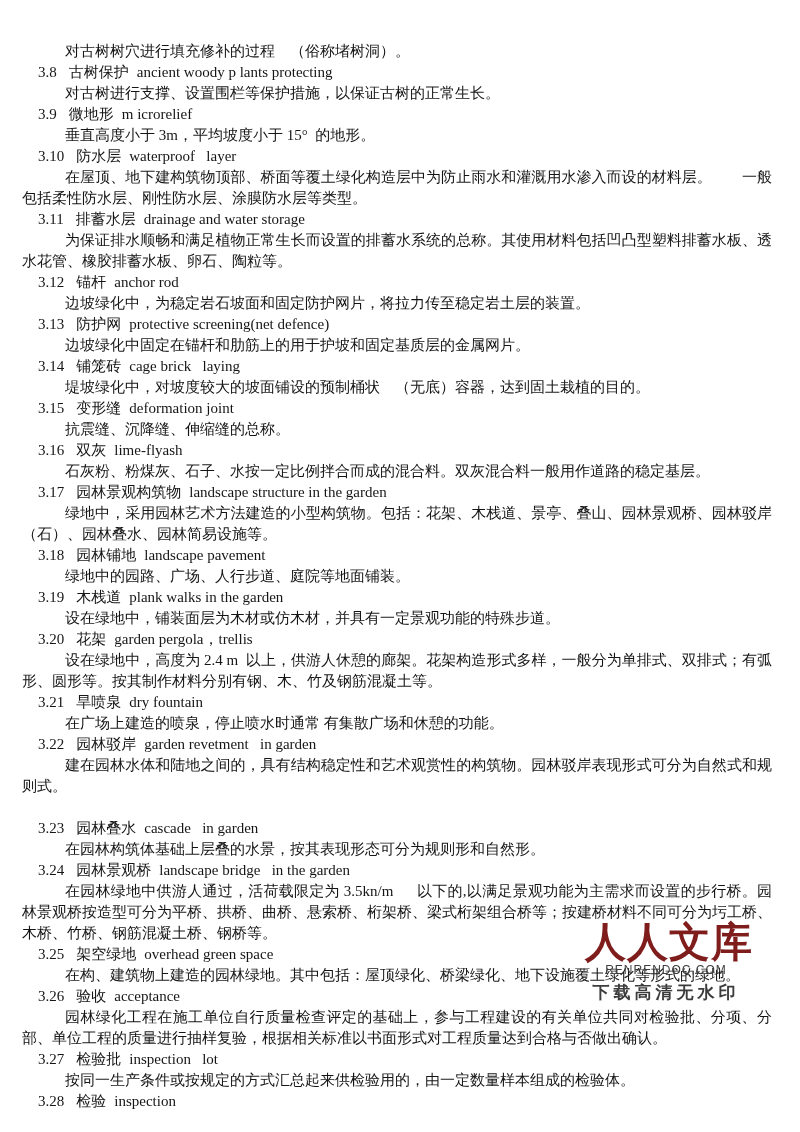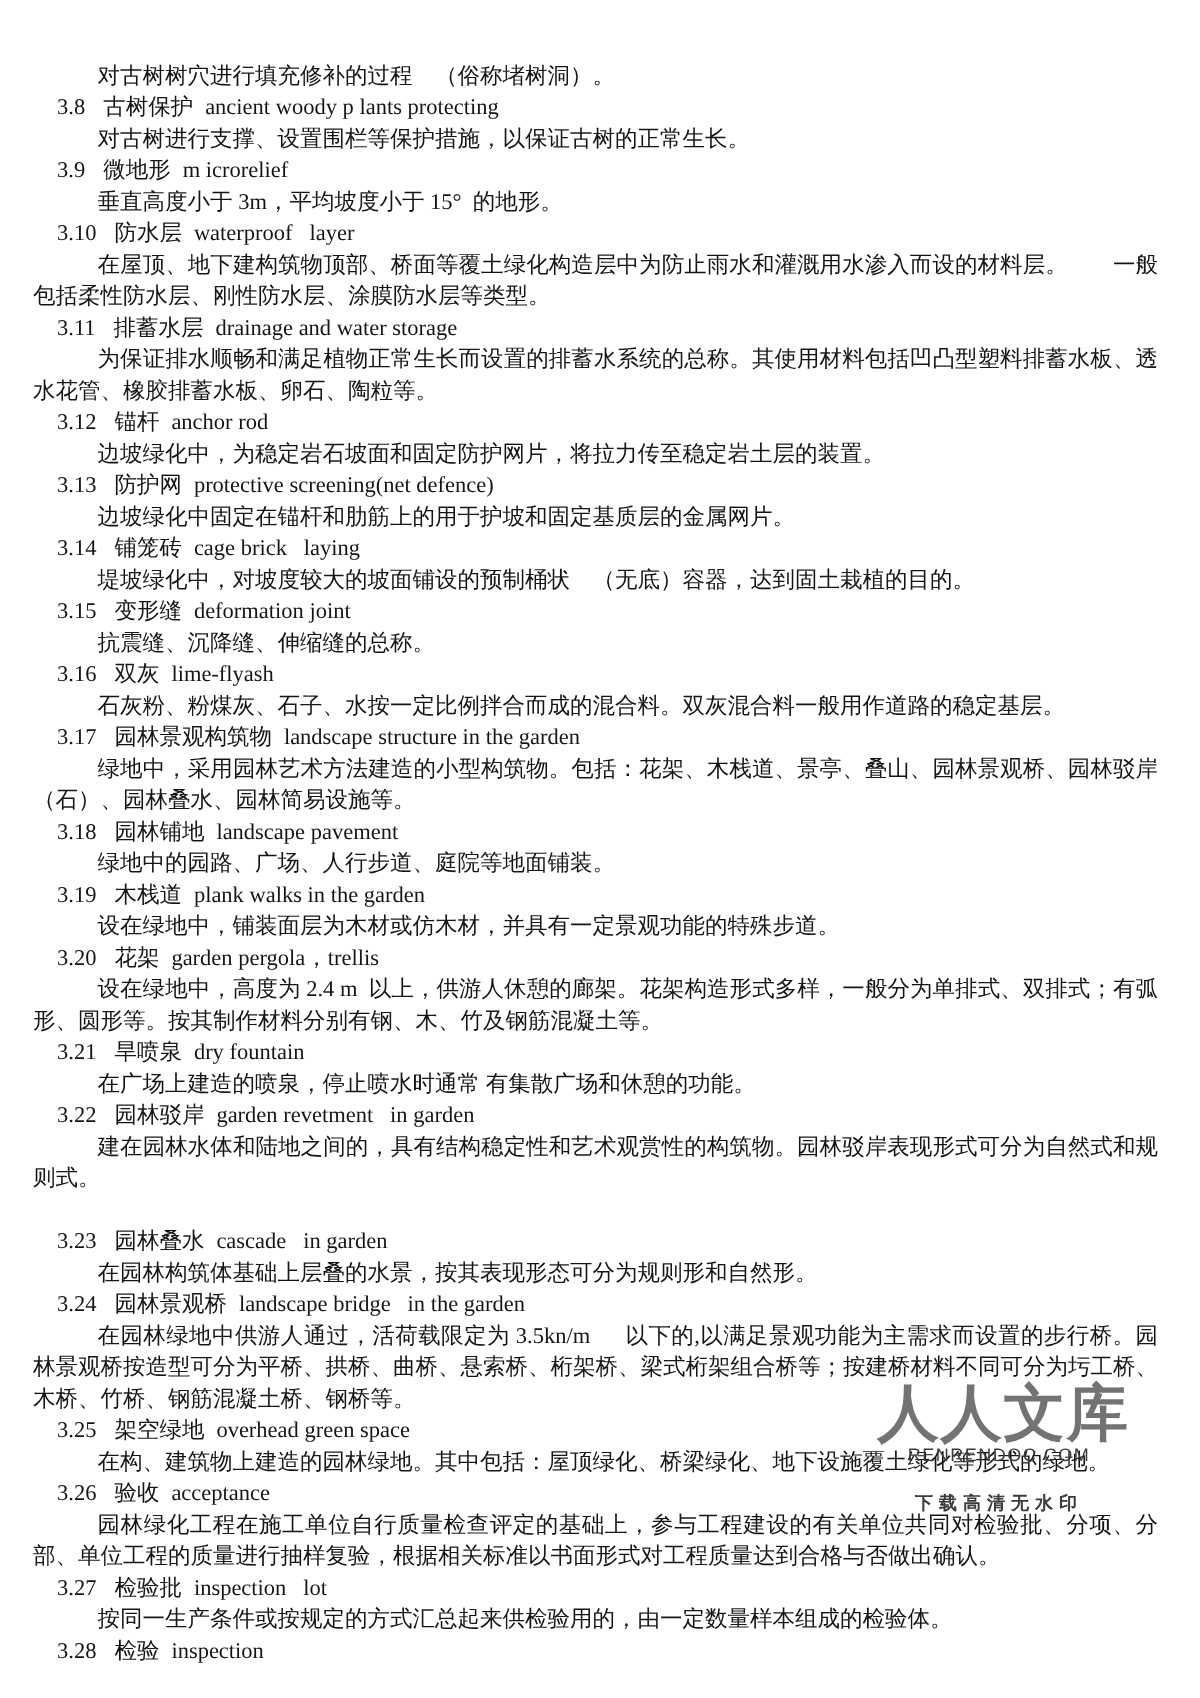--- a/index.html
+++ b/index.html
@@ -47,40 +47,40 @@
     text-align: center;
     z-index: 5;
     pointer-events: none;
   }
   .watermark-title {
     font-family: "Liberation Serif", "DejaVu Serif", serif;
     font-size: 41px;
     font-weight: 700;
     line-height: 42px;
     letter-spacing: 1px;
-    color: #737373;
+    color: #7f1d1d;
     white-space: nowrap;
   }
   .watermark-domain {
     font-family: "Liberation Sans", "DejaVu Sans", sans-serif;
     font-size: 12px;
     line-height: 14px;
     letter-spacing: 1px;
     color: #3c3c3c;
     white-space: nowrap;
   }
   .watermark-tagline {
     font-family: "DejaVu Sans", "Liberation Sans", sans-serif;
-    font-size: 12px;
+    font-size: 17px;
     font-weight: 700;
     line-height: 15px;
     letter-spacing: 4px;
     color: #3c3c3c;
     white-space: nowrap;
-    margin-top: 18px;
+    margin-top: 8px;
   }
 </style>
 </head>
 <body>
 
 <div class="page">
 
   <div class="doc-body" id="doc-body"><p class="desc-line">对古树树穴进行填充修补的过程　（俗称堵树洞）。</p><div class="term-line"><span class="term-number">3.8</span><span class="term-zh">古树保护</span><span class="term-en">ancient woody p lants protecting</span></div><p class="desc-line">对古树进行支撑、设置围栏等保护措施，以保证古树的正常生长。</p><div class="term-line"><span class="term-number">3.9</span><span class="term-zh">微地形</span><span class="term-en">m icrorelief</span></div><p class="desc-line">垂直高度小于 3m，平均坡度小于 15°  的地形。</p><div class="term-line"><span class="term-number">3.10</span><span class="term-zh">防水层</span><span class="term-en">waterproof   layer</span></div><p class="desc-line">在屋顶、地下建构筑物顶部、桥面等覆土绿化构造层中为防止雨水和灌溉用水渗入而设的材料层。　　一般包括柔性防水层、刚性防水层、涂膜防水层等类型。</p><div class="term-line"><span class="term-number">3.11</span><span class="term-zh">排蓄水层</span><span class="term-en">drainage and water storage</span></div><p class="desc-line">为保证排水顺畅和满足植物正常生长而设置的排蓄水系统的总称。其使用材料包括凹凸型塑料排蓄水板、透水花管、橡胶排蓄水板、卵石、陶粒等。</p><div class="term-line"><span class="term-number">3.12</span><span class="term-zh">锚杆</span><span class="term-en">anchor rod</span></div><p class="desc-line">边坡绿化中，为稳定岩石坡面和固定防护网片，将拉力传至稳定岩土层的装置。</p><div class="term-line"><span class="term-number">3.13</span><span class="term-zh">防护网</span><span class="term-en">protective screening(net defence)</span></div><p class="desc-line">边坡绿化中固定在锚杆和肋筋上的用于护坡和固定基质层的金属网片。</p><div class="term-line"><span class="term-number">3.14</span><span class="term-zh">铺笼砖</span><span class="term-en">cage brick   laying</span></div><p class="desc-line">堤坡绿化中，对坡度较大的坡面铺设的预制桶状　（无底）容器，达到固土栽植的目的。</p><div class="term-line"><span class="term-number">3.15</span><span class="term-zh">变形缝</span><span class="term-en">deformation joint</span></div><p class="desc-line">抗震缝、沉降缝、伸缩缝的总称。</p><div class="term-line"><span class="term-number">3.16</span><span class="term-zh">双灰</span><span class="term-en">lime-flyash</span></div><p class="desc-line">石灰粉、粉煤灰、石子、水按一定比例拌合而成的混合料。双灰混合料一般用作道路的稳定基层。</p><div class="term-line"><span class="term-number">3.17</span><span class="term-zh">园林景观构筑物</span><span class="term-en">landscape structure in the garden</span></div><p class="desc-line">绿地中，采用园林艺术方法建造的小型构筑物。包括：花架、木栈道、景亭、叠山、园林景观桥、园林驳岸（石）、园林叠水、园林简易设施等。</p><div class="term-line"><span class="term-number">3.18</span><span class="term-zh">园林铺地</span><span class="term-en">landscape pavement</span></div><p class="desc-line">绿地中的园路、广场、人行步道、庭院等地面铺装。</p><div class="term-line"><span class="term-number">3.19</span><span class="term-zh">木栈道</span><span class="term-en">plank walks in the garden</span></div><p class="desc-line">设在绿地中，铺装面层为木材或仿木材，并具有一定景观功能的特殊步道。</p><div class="term-line"><span class="term-number">3.20</span><span class="term-zh">花架</span><span class="term-en">garden pergola，trellis</span></div><p class="desc-line">设在绿地中，高度为 2.4 m  以上，供游人休憩的廊架。花架构造形式多样，一般分为单排式、双排式；有弧形、圆形等。按其制作材料分别有钢、木、竹及钢筋混凝土等。</p><div class="term-line"><span class="term-number">3.21</span><span class="term-zh">旱喷泉</span><span class="term-en">dry fountain</span></div><p class="desc-line">在广场上建造的喷泉，停止喷水时通常 有集散广场和休憩的功能。</p><div class="term-line"><span class="term-number">3.22</span><span class="term-zh">园林驳岸</span><span class="term-en">garden revetment   in garden</span></div><p class="desc-line">建在园林水体和陆地之间的，具有结构稳定性和艺术观赏性的构筑物。园林驳岸表现形式可分为自然式和规则式。</p><div class="term-line gap-before"><span class="term-number">3.23</span><span class="term-zh">园林叠水</span><span class="term-en">cascade   in garden</span></div><p class="desc-line">在园林构筑体基础上层叠的水景，按其表现形态可分为规则形和自然形。</p><div class="term-line"><span class="term-number">3.24</span><span class="term-zh">园林景观桥</span><span class="term-en">landscape bridge   in the garden</span></div><p class="desc-line">在园林绿地中供游人通过，活荷载限定为 3.5kn/m　  以下的,以满足景观功能为主需求而设置的步行桥。园林景观桥按造型可分为平桥、拱桥、曲桥、悬索桥、桁架桥、梁式桁架组合桥等；按建桥材料不同可分为圬工桥、木桥、竹桥、钢筋混凝土桥、钢桥等。</p><div class="term-line"><span class="term-number">3.25</span><span class="term-zh">架空绿地</span><span class="term-en">overhead green space</span></div><p class="desc-line">在构、建筑物上建造的园林绿地。其中包括：屋顶绿化、桥梁绿化、地下设施覆土绿化等形式的绿地。</p><div class="term-line"><span class="term-number">3.26</span><span class="term-zh">验收</span><span class="term-en">acceptance</span></div><p class="desc-line">园林绿化工程在施工单位自行质量检查评定的基础上，参与工程建设的有关单位共同对检验批、分项、分部、单位工程的质量进行抽样复验，根据相关标准以书面形式对工程质量达到合格与否做出确认。</p><div class="term-line"><span class="term-number">3.27</span><span class="term-zh">检验批</span><span class="term-en">inspection   lot</span></div><p class="desc-line">按同一生产条件或按规定的方式汇总起来供检验用的，由一定数量样本组成的检验体。</p><div class="term-line"><span class="term-number">3.28</span><span class="term-zh">检验</span><span class="term-en">inspection</span></div></div>
 
   <div class="watermark">

